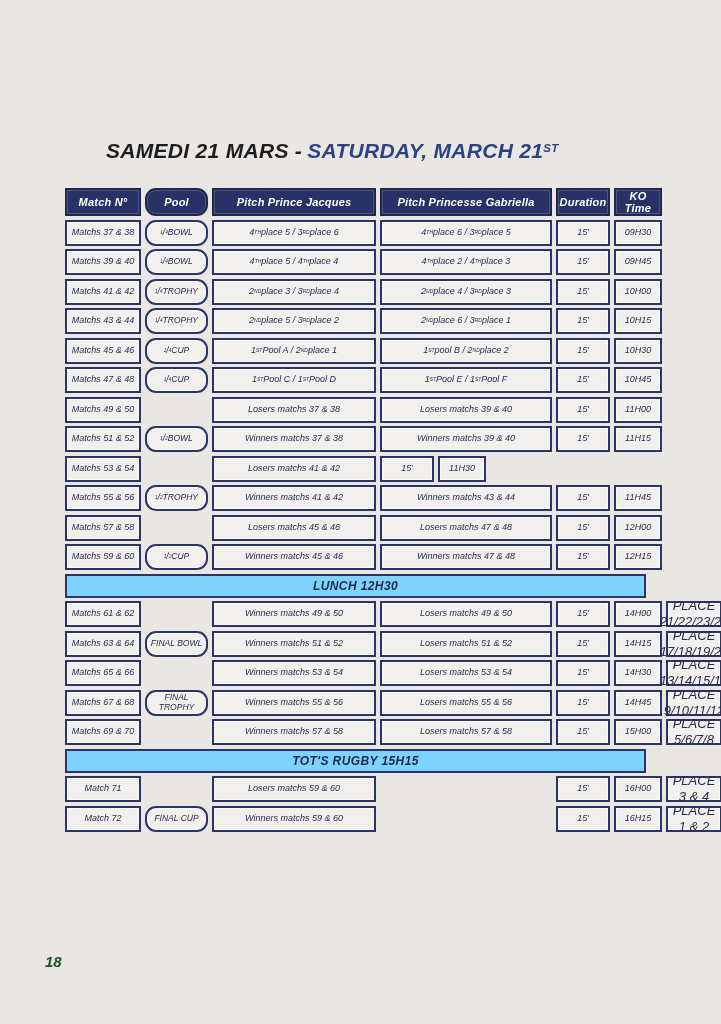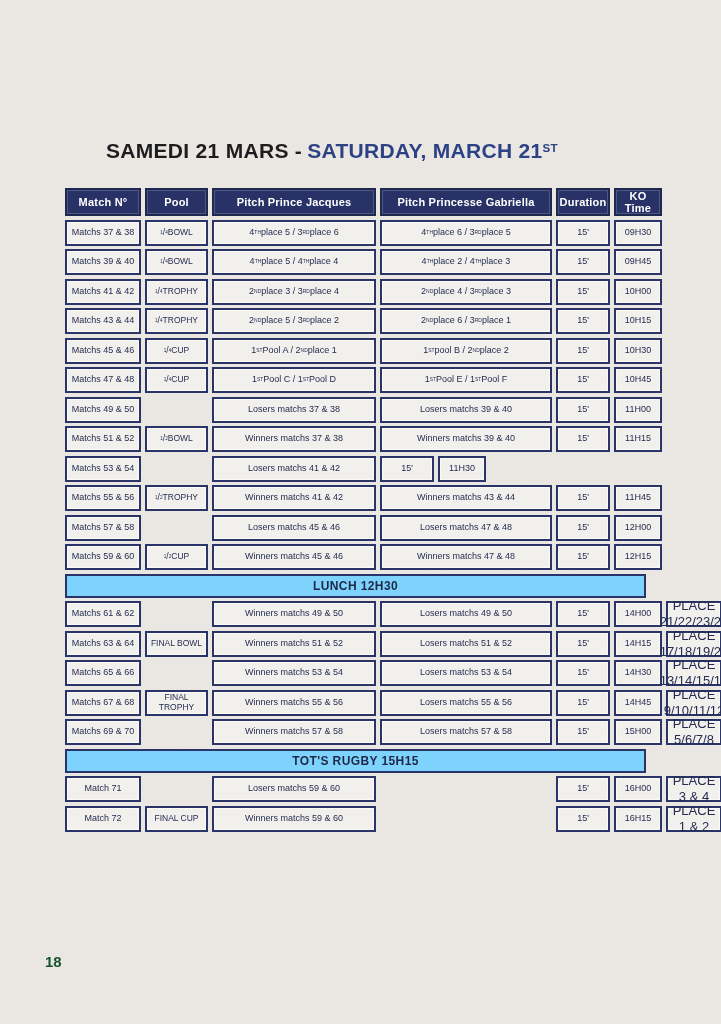--- a/index.html
+++ b/index.html
@@ -1,19 +1,20 @@
 <!DOCTYPE html>
 <html><head>
 <meta charset="utf-8">
 <style>
   html,body{margin:0;padding:0;background:#cfcdca;}
   .page{
     position:relative;width:721px;height:1024px;margin:0 auto;
     background:#ebe8e4;overflow:hidden;
     font-family:"Liberation Sans",sans-serif;
+    font-style:italic;
   }
   .noise{position:absolute;inset:0;pointer-events:none;opacity:.5;}
   .title{
     position:absolute;left:106px;top:139px;margin:0;
     font-size:21px;font-weight:bold;letter-spacing:.3px;white-space:nowrap;
     color:#1d1d20;
   }
   .title .t-en{color:#2c4285;margin-left:5px;}
   sup{font-size:.55em;vertical-align:.5em;line-height:0;}
   sub{font-size:.55em;vertical-align:-.15em;line-height:0;}
@@ -25,21 +26,21 @@
     box-shadow:inset 0 0 0 1px #fbfaf7;
     display:flex;align-items:center;justify-content:center;
     text-align:center;font-size:9px;color:#252c52;line-height:1.1;
     padding:0 2px;
   }
   .header .cell{
     height:28px;background:#283266;border-color:#1f2950;
     box-shadow:inset 0 0 0 1px rgba(255,255,255,.18);
     color:#ffffff;font-weight:bold;font-size:11px;letter-spacing:.2px;
   }
-  .c1{width:76px;} .c2{width:63px;font-size:8.5px;} .c3{width:164px;}
+  .c1{width:76px;} .c2{width:63px;font-size:8.5px;border-radius:11px;} .c3{width:164px;}
   .c4{width:172px;} .c5{width:54px;} .c6{width:48px;}
   .c7{width:56px;font-size:13px;line-height:1.2;}
   .header .c2{font-size:11px;}
   .ghost{visibility:hidden;}
   .banner{
     box-sizing:border-box;width:581px;height:24px;
     background:#7dd3fc;border:2px solid #2a3468;
     display:flex;align-items:center;justify-content:center;
     font-weight:bold;font-size:12px;letter-spacing:.4px;color:#1f2749;
   }

